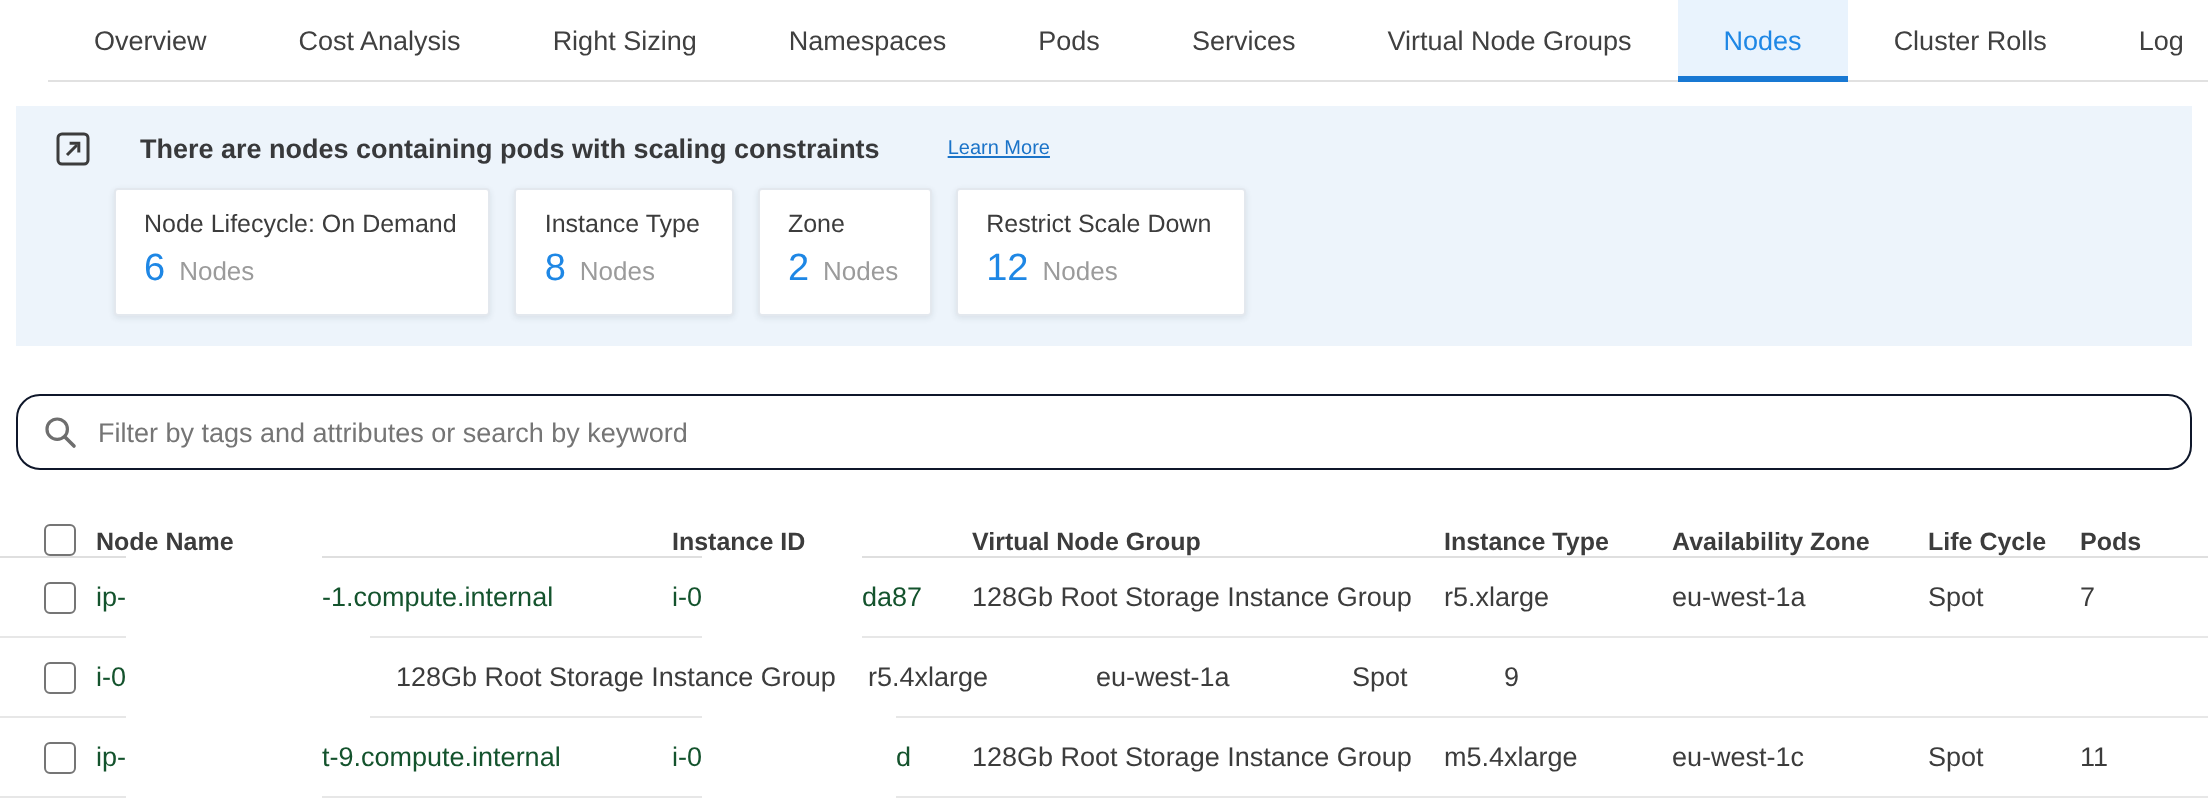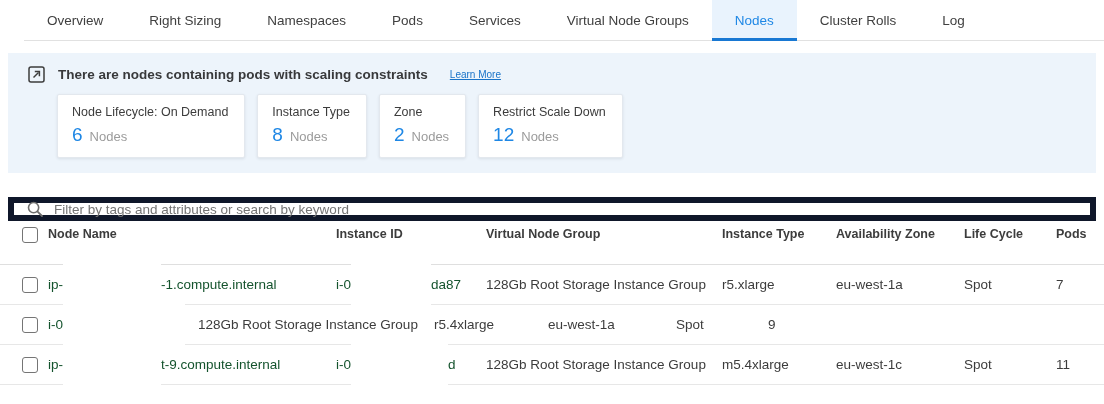--- a/index.html
+++ b/index.html
@@ -9,71 +9,72 @@
   
   .tabbar { display: flex; height: 41px; border-bottom: 1px solid #e1e1e1; align-items: stretch; margin-left: 24px; }
   .tab { display: flex; align-items: center; padding: 0 23px; font-size: 13.5px; color: #404040;
     white-space: nowrap; cursor: pointer; position: relative; }
   .tab.active { color: #1e87e5; background: #e9f3fd; }
   .tab.active::after { content: ""; position: absolute; left: 0; right: 0; bottom: -1px; height: 3px;
     background: #1878d3; }
 
   
   .banner { margin: 12px 8px 0 8px; background: #edf4fb; padding: 13px 16px 15px 20px; }
-  .banner-head { display: flex; align-items: center; gap: 13px; }
+  .banner-head { display: flex; align-items: center; gap: 25px; }
   .banner-msg { font-size: 13.5px; font-weight: bold; color: #38393b; }
   .learn-more { font-size: 10px; color: #1a73c8; text-decoration: underline; margin-left: 9px; cursor: pointer; text-align: center; }
 
   .cards { display: flex; gap: 12px; margin: 11px 0 0 29px; }
   .card { background: #fff; border: 1px solid #e3e8ee; border-radius: 2px;
     box-shadow: 0 1px 3px rgba(31,45,61,0.10); padding: 10px 16px 11px 14px;
     display: flex; flex-direction: column; gap: 5px; cursor: pointer; }
   .card-title { font-size: 12.5px; font-weight: normal; color: #3c3c3c; white-space: nowrap; }
   .card-value-row { display: flex; align-items: baseline; }
   .card-value { color: #1e87e5; font-size: 19px; }
   .card-unit { color: #9b9b9b; font-size: 13px; margin-left: 7px; }
 
   
-  .searchbar { margin: 24px 8px 0 8px; height: 24px; border: 6px solid #0f172a; border-radius: 0;
+  .searchbar { margin: 24px 8px 0 8px; height: 38px; border: 1px solid #0f172a; border-radius: 12px;
     display: flex; align-items: center; padding: 0 12px; gap: 10px; background: #fff; }
   .searchbar input { flex: 1; border: none; outline: none; font-size: 13.5px; color: #333;
     font-family: "Liberation Sans", sans-serif; background: transparent; }
   .searchbar input::placeholder { color: #757575; }
 
   
   .table { margin-top: 6px; }
-  .thead { display: flex; align-items: flex-start; height: 38px; border-bottom: 1px solid #dfdfdf;
+  .thead { display: flex; align-items: flex-end; height: 38px; border-bottom: 1px solid #dfdfdf;
     font-size: 12.5px; font-weight: bold; color: #3c3c3c; }
   .trow { display: flex; align-items: center; height: 40px; border-bottom: 1px solid #e7e7e7;
     font-size: 13.5px; position: relative; }
 
   .c-check { width: 48px; padding-left: 22px; flex: none; display: flex; align-items: center; }
   .c-node  { width: 288px; flex: none; display: flex; align-items: center; }
   .c-inst  { width: 150px; flex: none; display: flex; align-items: center; }
   .c-vng   { width: 236px; flex: none; }
   .c-type  { width: 114px; flex: none; }
   .c-az    { width: 128px; flex: none; }
-  .c-life  { width: 92px;  flex: none; }
+  .c-life  { width: 76px;  flex: none; }
   .c-pods  { flex: 1; }
 
   .checkbox { width: 16px; height: 16px; border: 1.5px solid #757575; border-radius: 3px;
     background: #fff; cursor: pointer; flex: none; }
 
   .link { color: #14532d; cursor: pointer; white-space: nowrap; }
   .redact { flex: none; background: #fff; position: relative; z-index: 2; height: 46px; }
   .w-node { width: 98px; }
   .w-id-a { width: 80px; }
   .w-id-b { width: 122px; }
   .w-id-c { width: 97px; }
 </style>
 </head>
 <body>
 
 <div class="tabbar">
   <div class="tab">Overview</div>
+  <div class="tab">Cost Analysis</div>
   <div class="tab">Right Sizing</div>
   <div class="tab">Namespaces</div>
   <div class="tab">Pods</div>
   <div class="tab">Services</div>
   <div class="tab">Virtual Node Groups</div>
   <div class="tab active">Nodes</div>
   <div class="tab">Cluster Rolls</div>
   <div class="tab">Log</div>
 </div>
 

